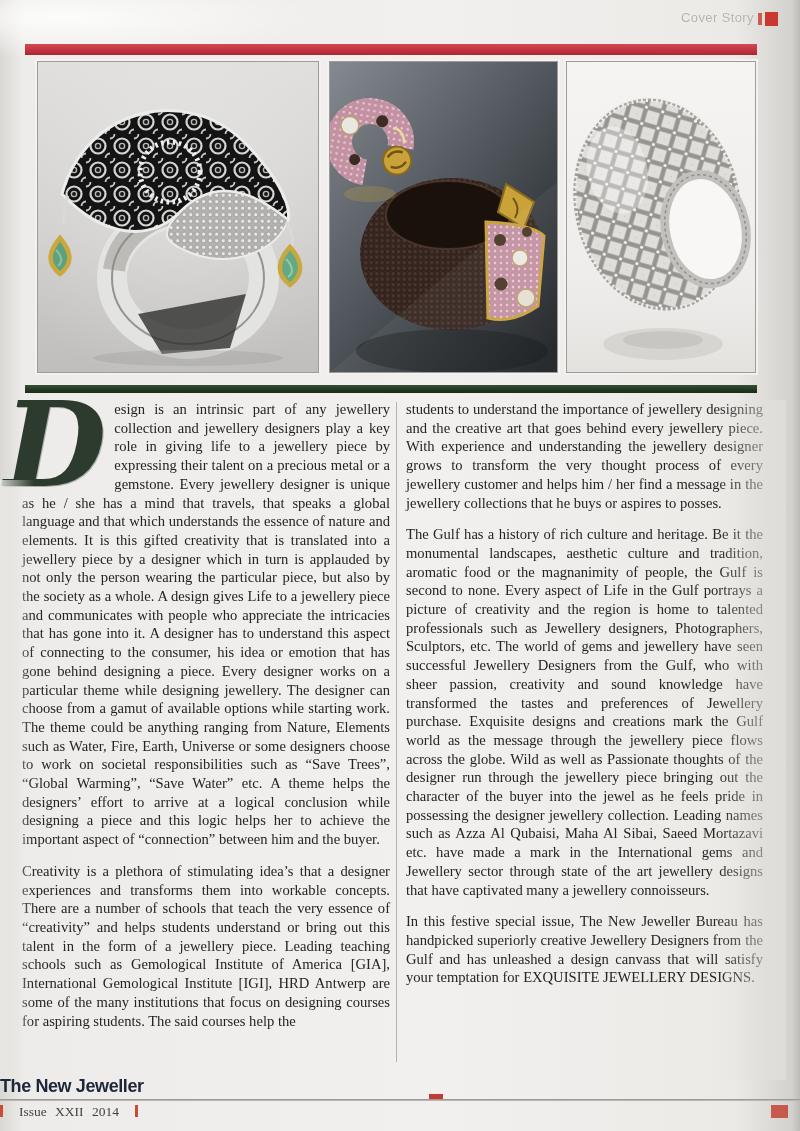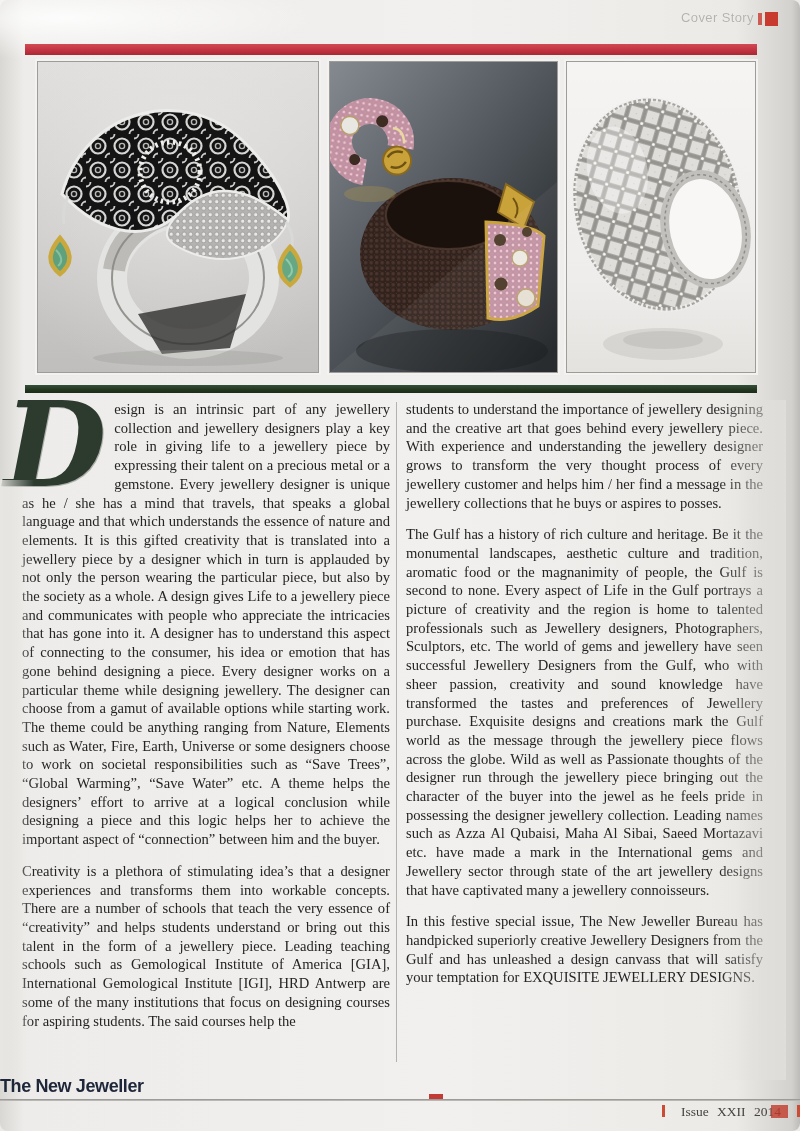--- a/index.html
+++ b/index.html
@@ -4,21 +4,20 @@
 <style>
   html,body{margin:0;padding:0;}
   body{
     width:800px;height:1131px;position:relative;overflow:hidden;
     background:#eceae7;
     font-family:"Liberation Serif", serif;
   }
   .page{
     position:absolute;inset:0;
     background:linear-gradient(90deg,#d9d7d3 0%,#edecea 3%,#f1f0ee 55%,#eceae7 92%,#d3d1cd 99%,#bdbbb7 100%);
-    border-radius:8px;
   }
   .scan-smudge{
     position:absolute;left:0;top:0;width:320px;height:60px;
     background:radial-gradient(ellipse at 20% 30%, rgba(255,255,255,.85), rgba(255,255,255,0) 70%);
     pointer-events:none;
   }
   
   .cover-story{
     position:absolute;top:10px;right:46px;
     font-family:"Liberation Sans",sans-serif;font-size:13px;letter-spacing:.4px;
@@ -75,21 +74,21 @@
   }
   
   .logo{
     position:absolute;top:1076px;left:0;width:800px;
     font-family:"Liberation Sans",sans-serif;font-weight:bold;
     font-size:18px;letter-spacing:-0.4px;color:#1e2639;
   }
   .logo-badge{position:absolute;top:1094px;left:429px;width:14px;height:6px;background:#c23b35;}
   .footer-line{position:absolute;top:1099px;left:0;width:800px;height:2px;background:linear-gradient(#8f8d89,#c7c5c1);}
   .issue-row{
-    position:absolute;top:1104px;left:0;width:800px;text-align:right;
+    position:absolute;top:1104px;left:0;width:660px;text-align:left;
     font-size:13.5px;color:#45423f;word-spacing:5px;
   }
   .issue-bar{display:inline-block;width:3px;height:12px;background:#cc4b35;vertical-align:-1px;}
   .issue-bar.l{margin-right:16px;} .issue-bar.r{margin-left:16px;}
   .corner-badge{position:absolute;top:1105px;left:771px;width:17px;height:13px;background:#c0392b;opacity:.8;}
 </style>
 </head>
 <body>
 
 <div class="page">

